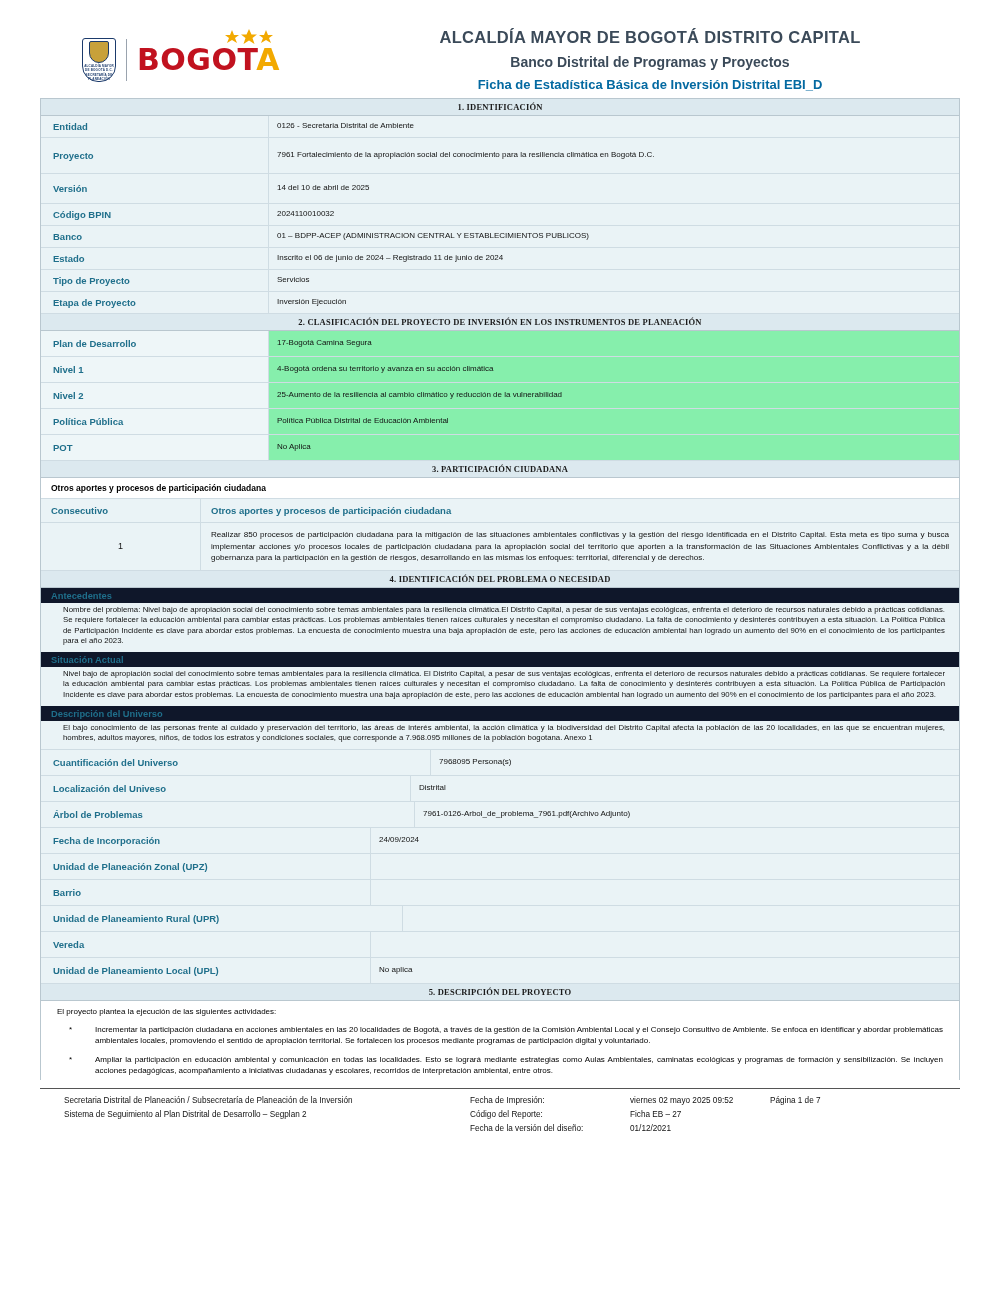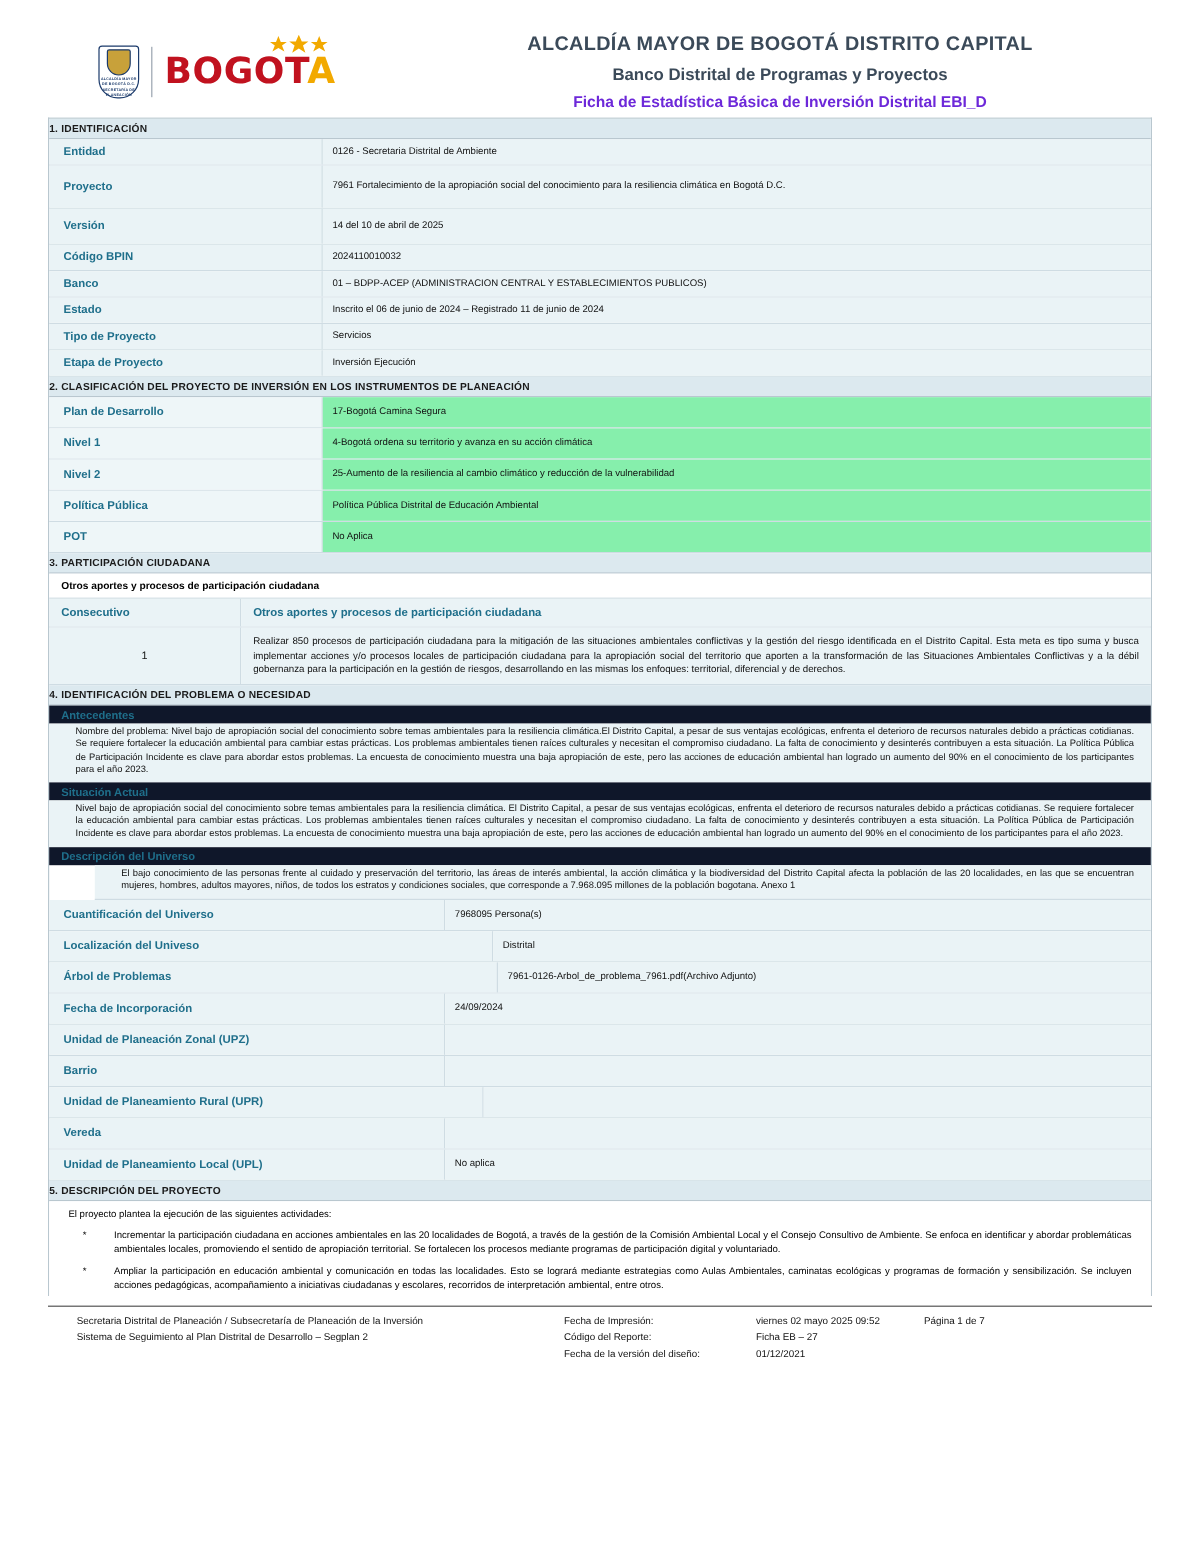--- a/index.html
+++ b/index.html
@@ -62,32 +62,34 @@
   .stars { position: absolute; top: -14px; right: -4px; width: 70px; height: 16px; }
   .titles { flex: 1; text-align: center; }
   .t1 {
     font-size: 16.5px; font-weight: bold; color: #3b4a59;
     letter-spacing: .3px; margin-bottom: 7px;
   }
   .t2 {
     font-size: 14px; font-weight: bold; color: #3b4a59; margin-bottom: 7px;
   }
   .t3 {
-    font-size: 13px; font-weight: bold; color: #6d28d9;
+    font-size: 13px; font-weight: bold; color: #0369a1;
   }
   
   .doc { border: 1px solid #b9c7cf; border-bottom: none; }
   .band {
     background: #dce9ef;
     border-bottom: 1px solid #b9c7cf;
+    text-align: center;
     font-size: 8.5px;
     font-weight: bold;
     color: #1a1a1a;
     padding: 3px 0;
     letter-spacing: .2px;
+    font-family: Liberation Serif, serif;
   }
   .row { display: flex; border-bottom: 1px solid #cfdce3; }
   .lbl {
     width: 228px;
     padding: 5px 0 5px 12px;
     font-size: 9.5px;
     font-weight: bold;
     color: #1f6f8b;
     background: #eef6f8;
     border-right: 1px solid #cfdce3;
@@ -126,21 +128,21 @@
   }
   
   .sub-h {
     font-size: 9.3px; font-weight: bold; color: #1f6f8b; padding: 3px 16px 2px 10px;
     background: #0f172a;
   }
   .para {
     font-size: 7.8px; text-align: justify; line-height: 10.6px;
     padding: 2px 14px 5px 22px; background: #eaf3f6; color:#111;
   }
-  .sec4end { border-bottom: 1px solid #cfdce3; margin-left: 38px; }
+  .sec4end { border-bottom: 1px solid #cfdce3; }
   
   .s5-intro {
     font-size: 8px; padding: 6px 10px 4px 16px; background:#ffffff;
   }
   .s5-para {
     font-size: 8px; text-align: justify; line-height: 11px;
     padding: 4px 16px 4px 28px; background:#ffffff;
     display: flex; gap: 0;
   }
   .s5-star { width: 26px; flex: none; }
@@ -264,21 +266,21 @@
     <div class="band">4. IDENTIFICACIÓN DEL PROBLEMA O NECESIDAD</div>
     <div class="sub-h">Antecedentes</div>
     <div class="para">Nombre del problema: Nivel bajo de apropiación social del conocimiento sobre temas ambientales para la resiliencia climática.El Distrito Capital, a pesar de sus ventajas ecológicas, enfrenta el deterioro de recursos naturales debido a prácticas cotidianas. Se requiere fortalecer la educación ambiental para cambiar estas prácticas. Los problemas ambientales tienen raíces culturales y necesitan el compromiso ciudadano. La falta de conocimiento y desinterés contribuyen a esta situación. La Política Pública de Participación Incidente es clave para abordar estos problemas. La encuesta de conocimiento muestra una baja apropiación de este, pero las acciones de educación ambiental han logrado un aumento del 90% en el conocimiento de los participantes para el año 2023.</div>
     <div class="sub-h">Situación Actual</div>
     <div class="para">Nivel bajo de apropiación social del conocimiento sobre temas ambientales para la resiliencia climática. El Distrito Capital, a pesar de sus ventajas ecológicas, enfrenta el deterioro de recursos naturales debido a prácticas cotidianas. Se requiere fortalecer la educación ambiental para cambiar estas prácticas. Los problemas ambientales tienen raíces culturales y necesitan el compromiso ciudadano. La falta de conocimiento y desinterés contribuyen a esta situación. La Política Pública de Participación Incidente es clave para abordar estos problemas. La encuesta de conocimiento muestra una baja apropiación de este, pero las acciones de educación ambiental han logrado un aumento del 90% en el conocimiento de los participantes para el año 2023.</div>
     <div class="sub-h">Descripción del Universo</div>
     <div class="para sec4end">El bajo conocimiento de las personas frente al cuidado y preservación del territorio, las áreas de interés ambiental, la acción climática y la biodiversidad del Distrito Capital afecta la población de las 20 localidades, en las que se encuentran mujeres, hombres, adultos mayores, niños, de todos los estratos y condiciones sociales, que corresponde a 7.968.095 millones de la población bogotana. Anexo 1</div>
 
     <div class="sec1">
       <div class="row">
-        <div class="lbl" style="width:330px;padding-top:7px;padding-bottom:7px">Cuantificación del Universo</div>
+        <div class="lbl" style="width:390px;padding-top:7px;padding-bottom:7px">Cuantificación del Universo</div>
         <div class="val" style="padding-top:7px;padding-bottom:7px">7968095 Persona(s)</div>
       </div>
       <div class="row">
         <div class="lbl" style="width:370px;padding-top:7px;padding-bottom:7px">Localización del Univeso</div>
         <div class="val" style="padding-top:7px;padding-bottom:7px">Distrital</div>
       </div>
       <div class="row">
         <div class="lbl" style="width:374px;padding-top:7px;padding-bottom:7px">Árbol de Problemas</div>
         <div class="val" style="padding-top:7px;padding-bottom:7px">7961-0126-Arbol_de_problema_7961.pdf(Archivo Adjunto)</div>
       </div>

